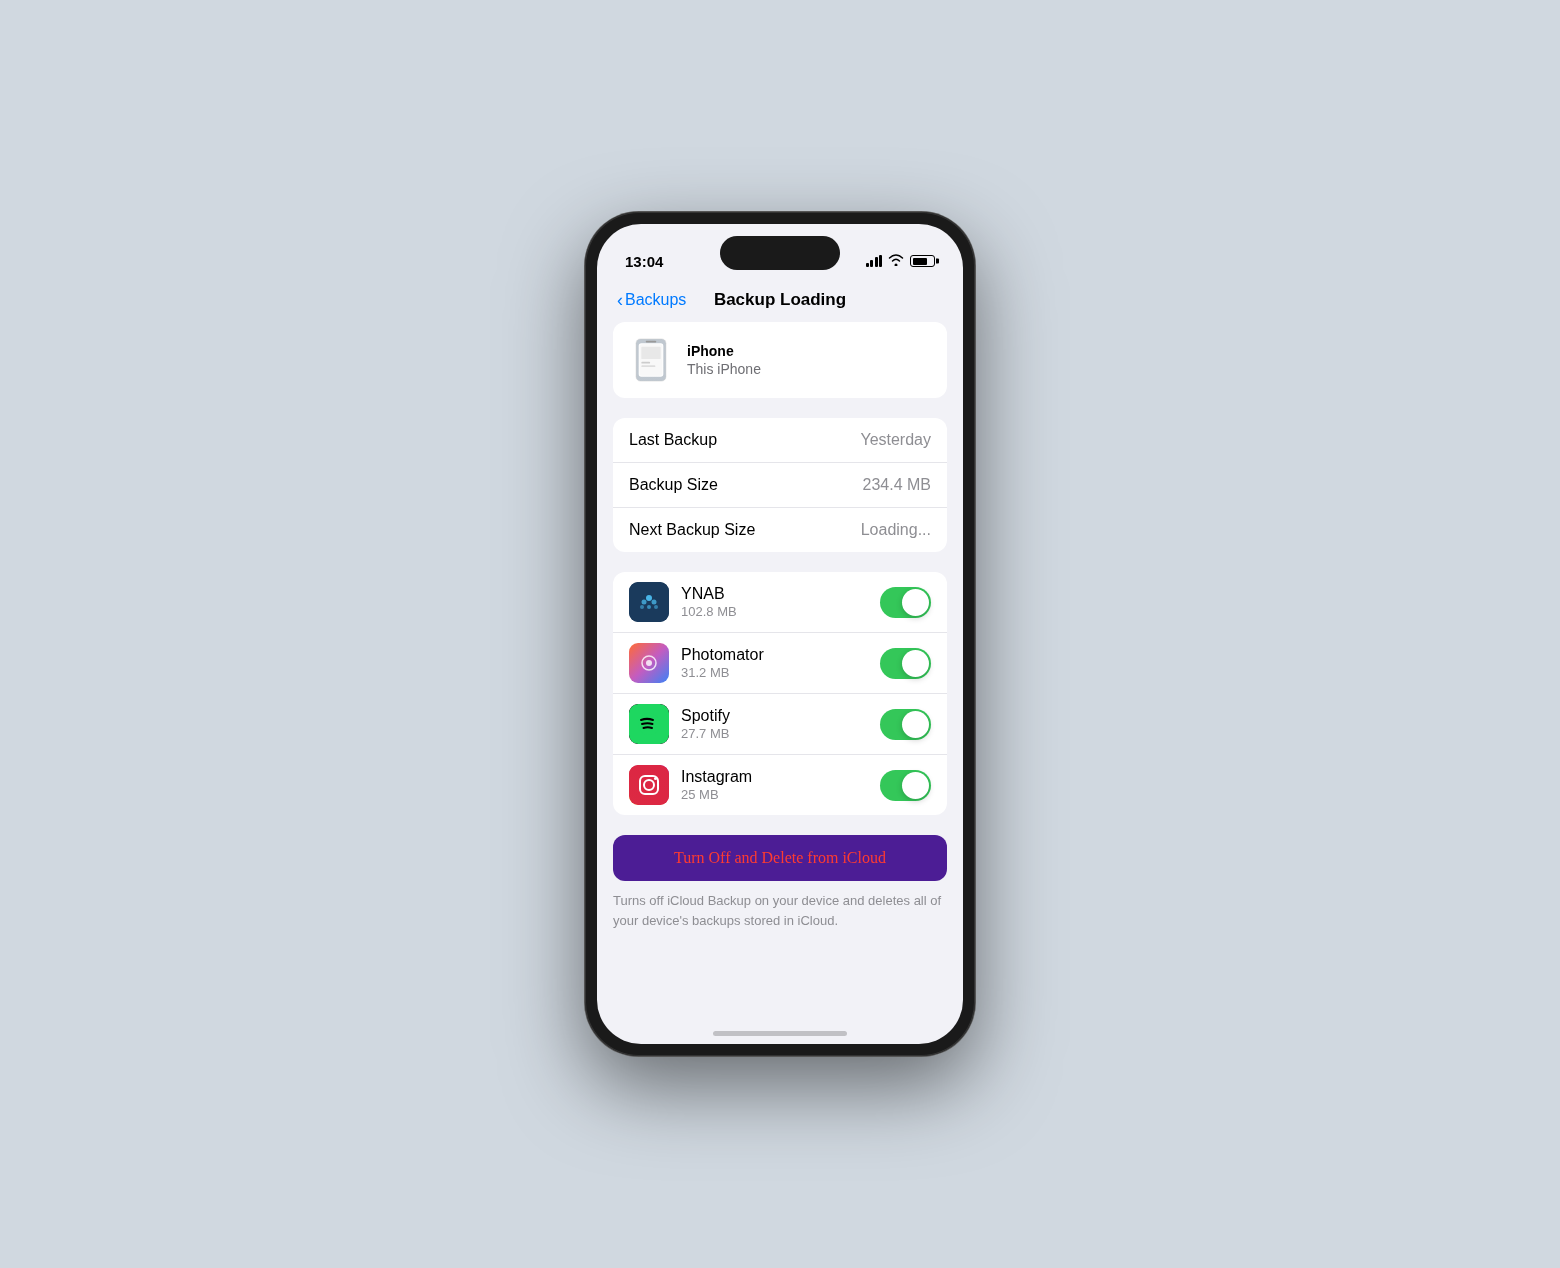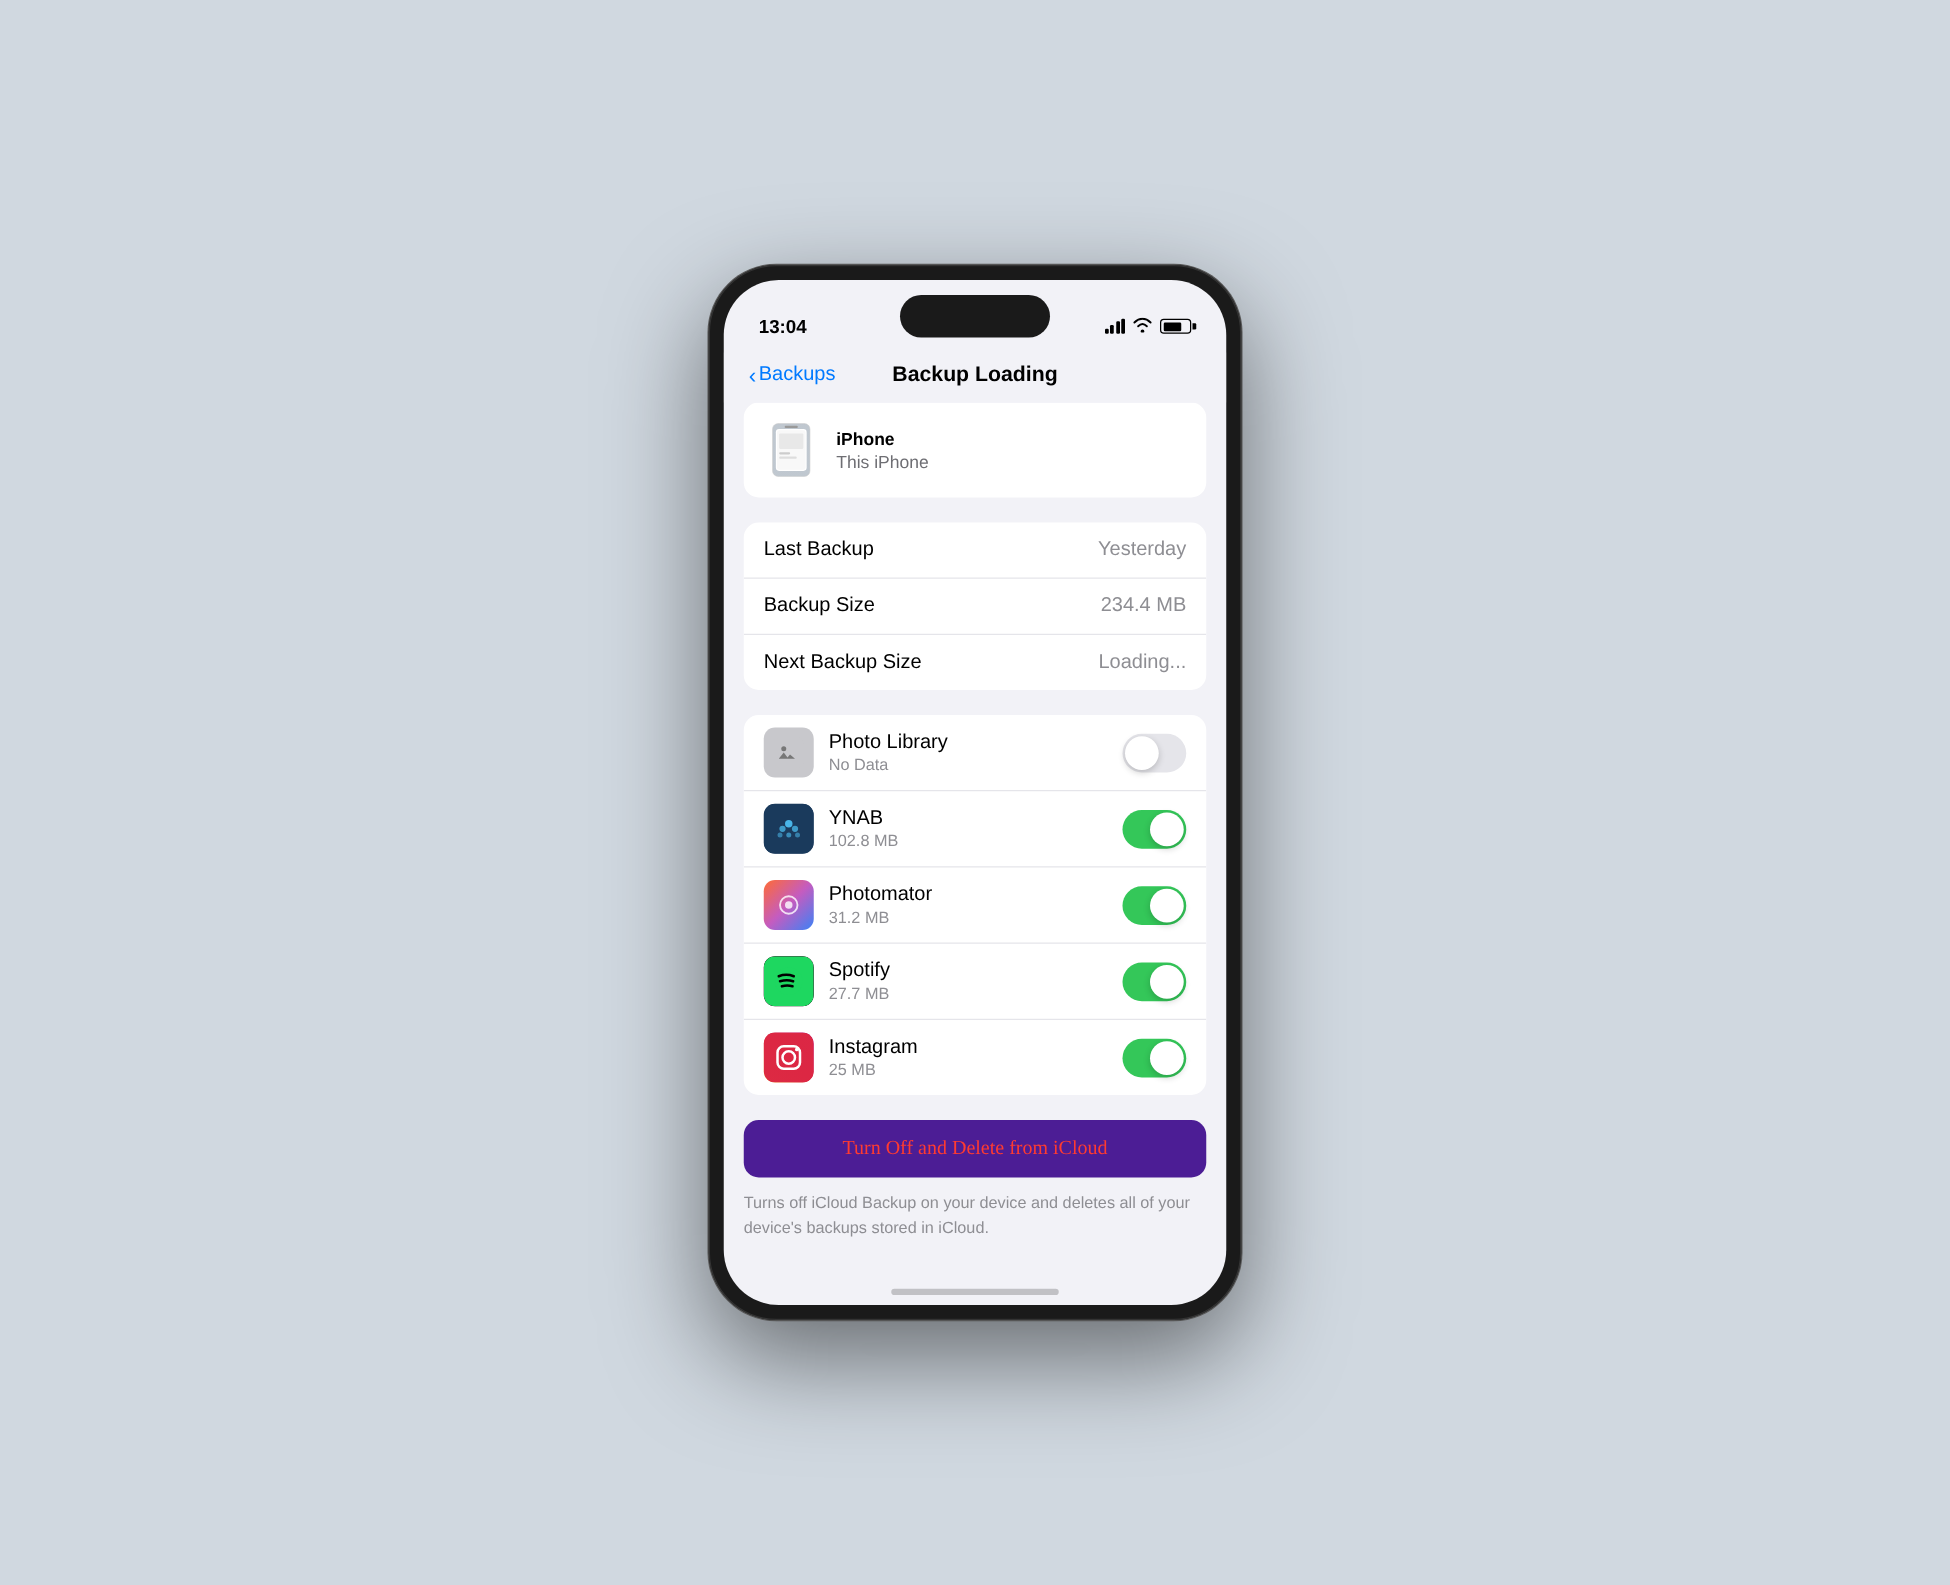--- a/index.html
+++ b/index.html
@@ -7,21 +7,21 @@
     body {
       background: #d0d8e0;
       display: flex;
       justify-content: center;
       align-items: center;
       min-height: 100vh;
       font-family: -apple-system, 'SF Pro Display', 'Helvetica Neue', sans-serif;
     }
 
     .phone-outer {
-      width: 426px;
+      width: 390px;
       height: 844px;
       background: #1a1a1a;
       border-radius: 54px;
       padding: 12px;
       box-shadow:
         0 0 0 1px #555,
         0 30px 80px rgba(0,0,0,0.5),
         inset 0 0 0 1px #333;
       position: relative;
     }
@@ -472,36 +472,20 @@
           <span class="info-value">234.4 MB</span>
         </div>
         <div class="info-row">
           <span class="info-label">Next Backup Size</span>
           <span class="info-value">Loading...</span>
         </div>
       </div>
 
       <div class="apps-section">
 
-        <div class="app-row">
-          <div class="app-icon-wrapper icon-photo-library">
-            <svg width="24" height="24" viewBox="0 0 24 24" fill="none">
-              <rect width="24" height="24" rx="5" fill="#c8c8cc"></rect>
-              <circle cx="8" cy="9" r="2" fill="#777"></circle>
-              <path d="M4 17l4-5 3 4 2-2.5L17 17H4z" fill="#777"></path>
-            </svg>
-          </div>
-          <div class="app-info">
-            <div class="app-name">Photo Library</div>
-            <div class="app-size">No Data</div>
-          </div>
-          <div class="toggle off">
-            <div class="toggle-knob"></div>
-          </div>
-        </div>
 
         <div class="app-row">
           <div class="app-icon-wrapper icon-ynab">
             <svg width="40" height="40" viewBox="0 0 40 40">
               <rect width="40" height="40" rx="9" fill="#1a3a5c"></rect>
 
               <circle cx="20" cy="16" r="3" fill="#4fc3f7" opacity="0.9"></circle>
               <circle cx="15" cy="20" r="2.5" fill="#4fc3f7" opacity="0.7"></circle>
               <circle cx="25" cy="20" r="2.5" fill="#4fc3f7" opacity="0.7"></circle>
               <circle cx="13" cy="25" r="2" fill="#4fc3f7" opacity="0.5"></circle>

